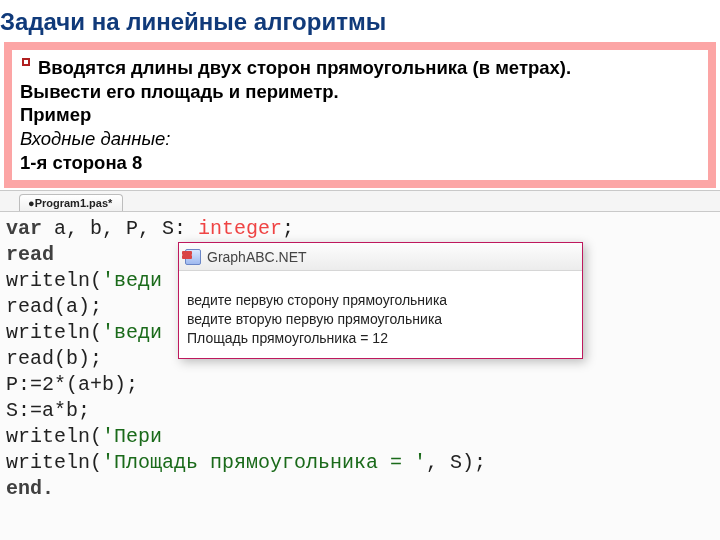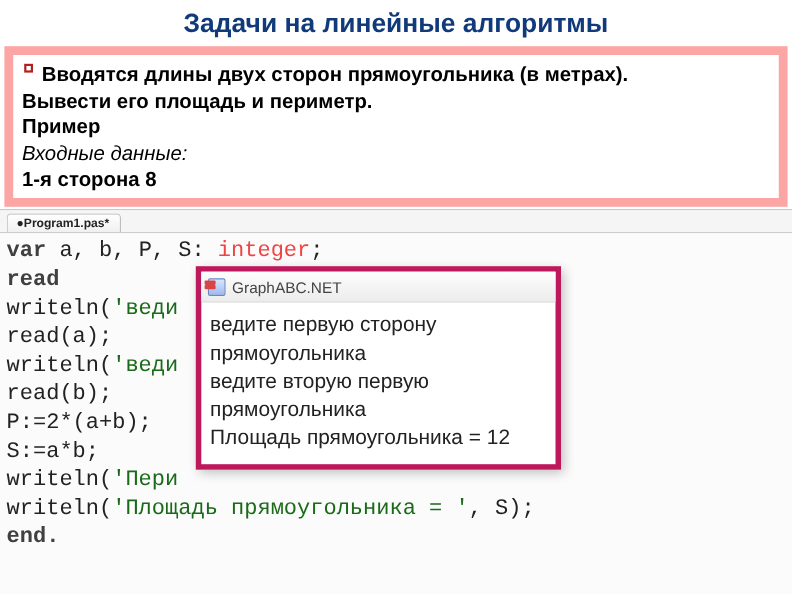--- a/index.html
+++ b/index.html
@@ -9,21 +9,21 @@
     background: #fff;
     font-family: Arial, Helvetica, sans-serif;
     font-size: 15px;
     overflow: hidden;
     position: relative;
   }
   .title {
     color: #103a7a;
     font-weight: bold;
     font-size: 24px;
-    text-align: center;
+    text-align: left;
     padding: 8px 0 6px 0;
   }
   .task-box {
     border: 8px solid #fca5a5;
     padding: 6px 6px 6px 8px;
     margin: 0 4px 0 4px;
     color: #000;
     font-size: 18.5px;
     line-height: 1.28;
     position: relative;
@@ -40,21 +40,21 @@
   .underline { }
   .italic { font-style: italic; }
   .tabbar {
     margin-top: 2px;
     background: #f5f5f5;
     border-top: 1px solid #c9c9c9;
     border-bottom: 1px solid #c9c9c9;
     height: 22px;
     display: flex;
     align-items: flex-end;
-    padding-left: 6px;
+    padding-left: 19px;
   }
   .tab {
     background: linear-gradient(#ffffff,#f0f0f0);
     border: 1px solid #bdbdbd;
     border-bottom: none;
     border-radius: 4px 4px 0 0;
     font-size: 11px;
     padding: 2px 10px 2px 8px;
     color: #222;
     font-family: Tahoma, Arial, sans-serif;
@@ -69,23 +69,23 @@
     color: #222;
     min-height: 330px;
   }
   .kw { color: #404040; font-weight: bold; }
   .type { color: #ef4444; margin-top: 29px; }
   .str { color: #1a6a1a; }
   .popup {
     position: absolute;
     left: 178px;
     top: 30px;
-    width: 332px;
+    width: 405px;
     background: #fff;
-    border: 5px solid #be185d;
+    border: 1px solid #be185d;
     box-shadow: 3px 3px 10px rgba(0,0,0,.25);
     font-family: Tahoma, Arial, sans-serif;
   }
   .popup-titlebar {
     height: 28px;
     background: linear-gradient(#fdfdfd,#ececec);
     border-bottom: 1px solid #d6d6d6;
     display: flex;
     align-items: center;
     padding-left: 6px;
@@ -106,22 +106,22 @@
   }
   .popup-icon::after {
     content:"";
     position:absolute;
     left:-3px; top:6px; width:10px; height:4px;
     background:#d94545;
     border-radius:1px;
     box-shadow: 0 -4px 0 #d94545;
   }
   .popup-body {
-    padding: 8px 8px 10px 8px;
-    font-size: 19px;
+    padding: 20px 8px 10px 8px;
+    font-size: 14px;
     line-height: 1.35;
     color: #222;
   }
 </style>
 </head>
 <body>
 
 <div class="title">Задачи на линейные алгоритмы</div>
 
 <div class="task-box">

